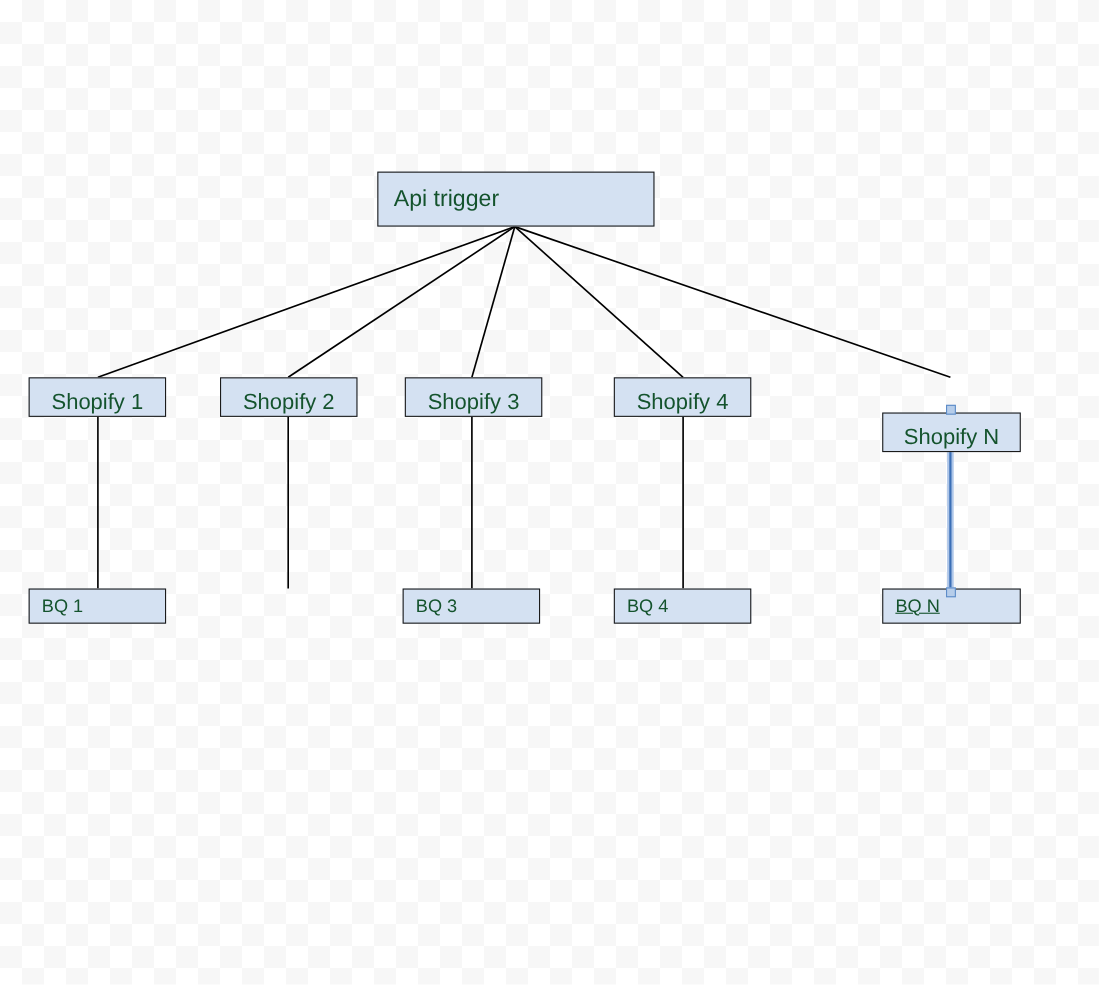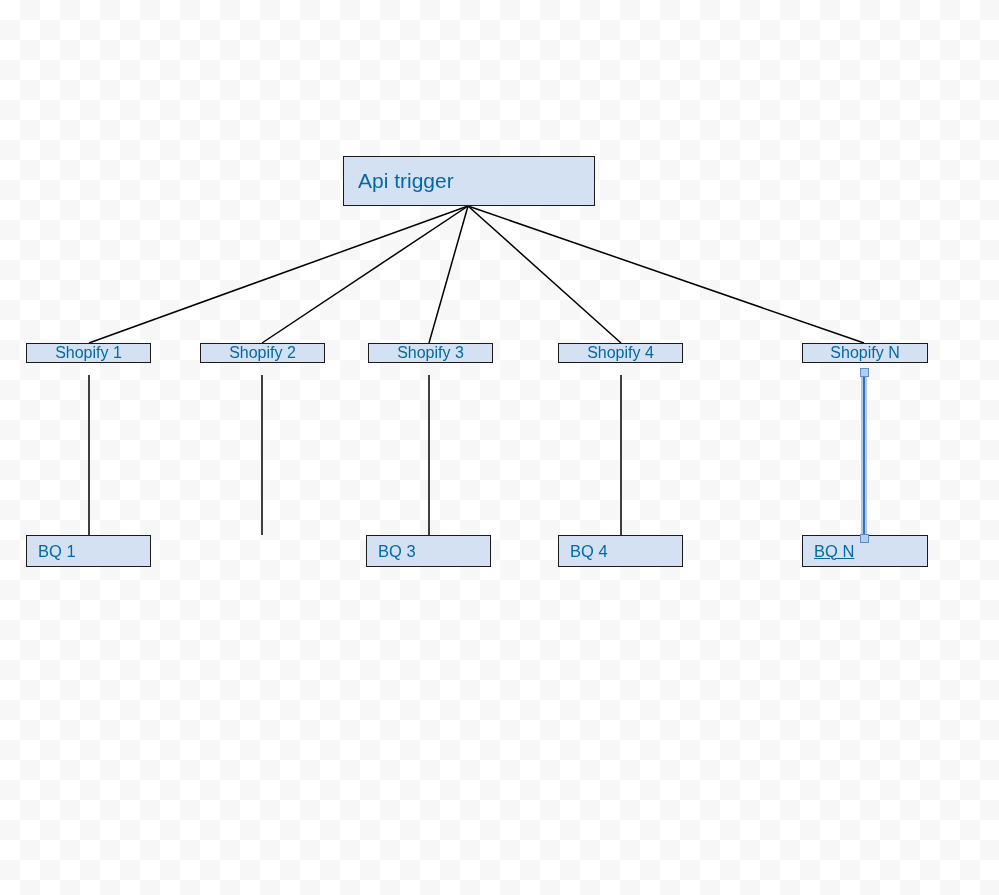--- a/index.html
+++ b/index.html
@@ -37,21 +37,21 @@
   }
 
   
   .node {
     position: absolute;
     box-sizing: border-box;
     background: #d4e1f2;
     border: 1.4px solid #1b1b1b;
     display: flex;
     align-items: center;
-    color: #0369a1;
+    color: #14532d;
     white-space: nowrap;
     overflow: hidden;
   }
   .node.align-left {
     justify-content: flex-start;
   }
   .node.align-center {
     justify-content: center;
   }
 
@@ -60,26 +60,27 @@
     top: 156px;
     width: 252px;
     height: 50px;
     font-size: 21px;
     padding-left: 14px;
   }
 
   .node-mid {
     top: 343px;
     width: 125px;
-    height: 20px;
-    font-size: 16px;
+    height: 36px;
+    font-size: 20px;
     align-items: flex-end;
   }
   .node-mid.wide {
     width: 126px;
+    margin-top: 32px;
   }
 
   .node-leaf {
     top: 535px;
     width: 125px;
     height: 32px;
     font-size: 16.5px;
     padding-left: 11px;
   }
   .node-leaf.wide {

